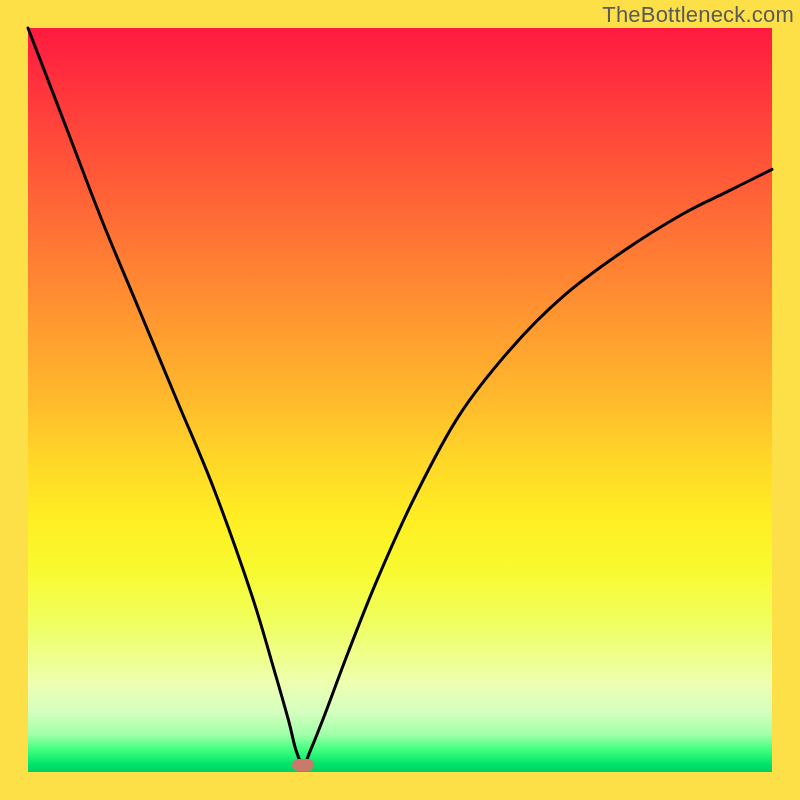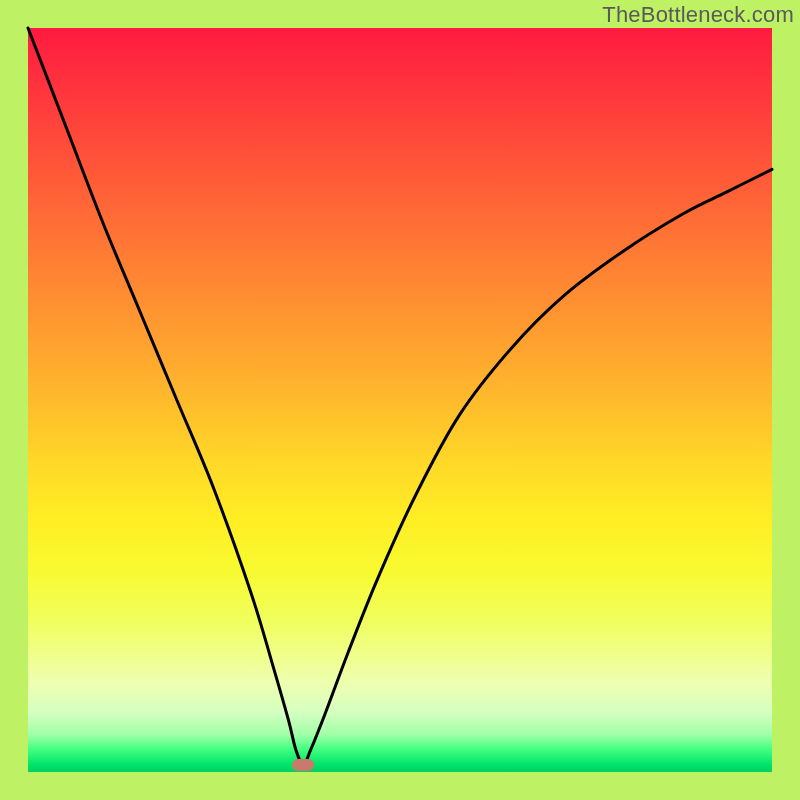--- a/index.html
+++ b/index.html
@@ -1,21 +1,21 @@
 <!DOCTYPE html>
 <html><head>
 <meta charset="utf-8">
 <style>
   * { margin: 0; padding: 0; box-sizing: border-box; }
   html, body { width: 800px; height: 800px; overflow: hidden; }
   body { background: #000; font-family: Arial, sans-serif; }
   .frame {
     width: 800px;
     height: 800px;
-    background: #bef264;
+    background: #fde047;
     position: relative;
     padding-left: 23px;
   }
   .watermark {
     position: absolute;
     top: 2px;
     right: 6px;
     color: #5a5a5a;
     font-size: 22px;
     font-weight: 500;

